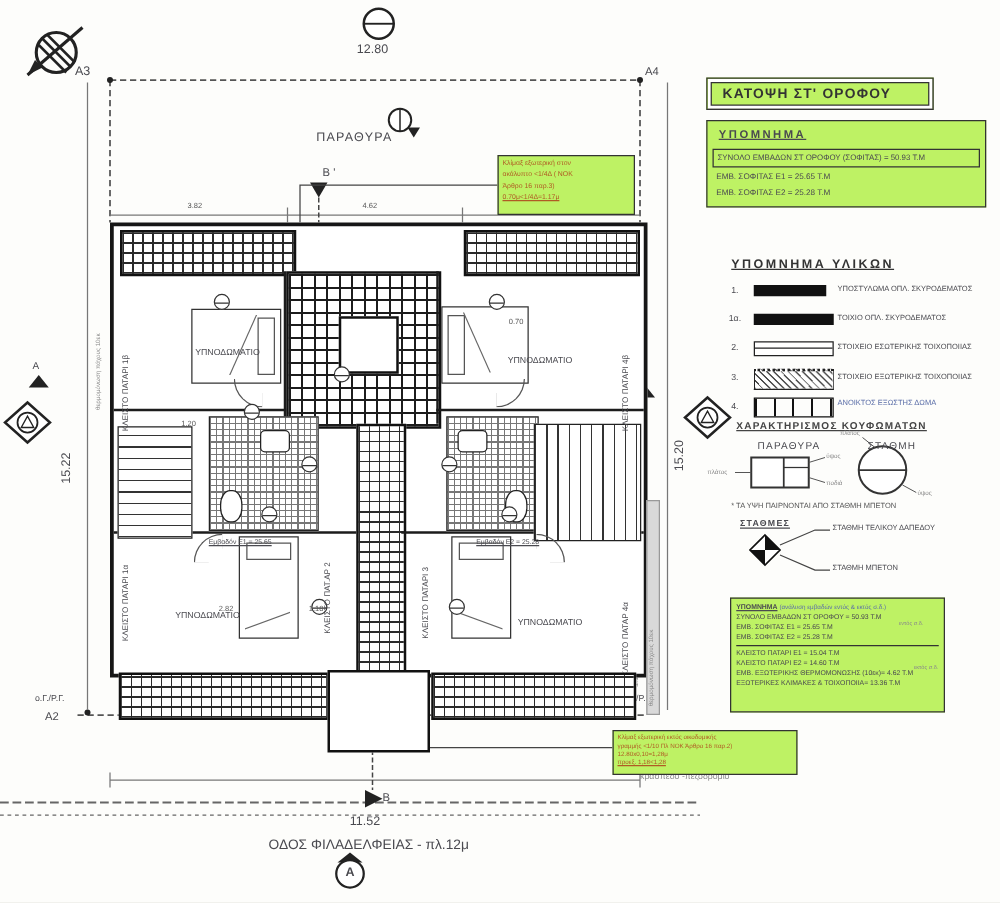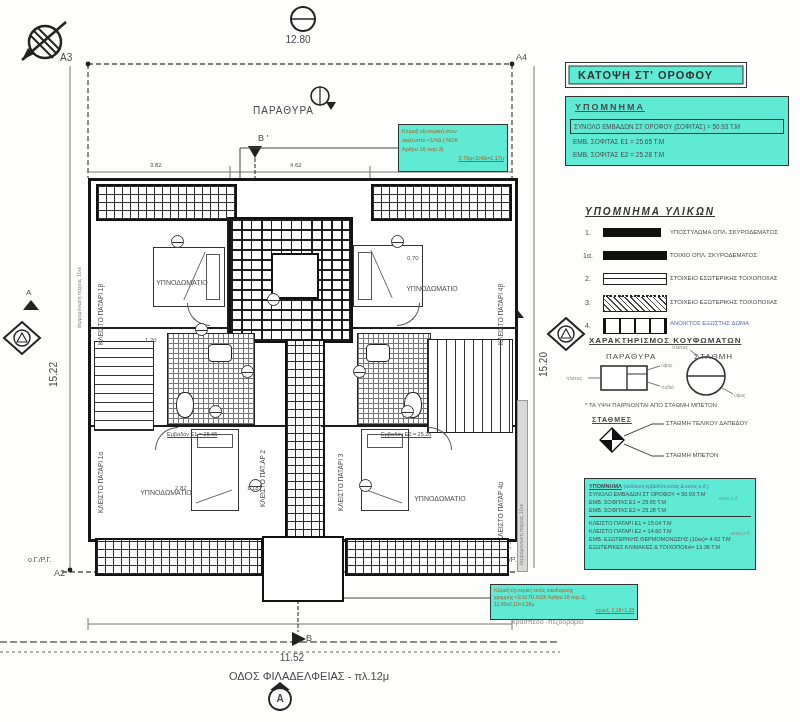--- a/index.html
+++ b/index.html
@@ -2,26 +2,26 @@
 <html><head>
 <meta charset="utf-8">
 <style>
   html,body{margin:0;padding:0;background:#e8e8e4;}
   #canvas{position:relative;width:800px;height:722px;background:#fdfdfb;overflow:hidden;
           font-family:"Liberation Sans","DejaVu Sans",sans-serif;color:#3a3a3a;}
   .abs{position:absolute;}
   .txt{position:absolute;white-space:nowrap;color:#4a4a50;}
   .c{text-align:center;}
   .b{font-weight:bold;}
-  .u{text-decoration:underline;text-align:right;}
+  .u{text-decoration:underline;}
   .orange{color:#b05c24;}
   .blue{color:#5b6ea8;}
   .gray{color:#8a8a8a;}
   .vtext{writing-mode:vertical-rl;transform:rotate(180deg);}
-  .box{position:absolute;border:1.4px solid #333;background:#5eead4;}
+  .box{position:absolute;border:1.4px solid #333;background:#bef264;}
   .grid{background-image:
       repeating-linear-gradient(0deg,#2a2a2a 0 1px,transparent 1px 8px),
       repeating-linear-gradient(90deg,#2a2a2a 0 1px,transparent 1px 8px);
       border:2px solid #111;background-color:#fff;}
   .grid2{background-image:
       repeating-linear-gradient(0deg,#1c1c1c 0 1.5px,transparent 1.5px 10px),
       repeating-linear-gradient(90deg,#1c1c1c 0 1.5px,transparent 1.5px 10px);
       border:2px solid #111;background-color:#fff;}
   .tile{background-image:
       repeating-linear-gradient(0deg,#777 0 1px,transparent 1px 5px),
@@ -159,25 +159,25 @@
   <div class="txt" style="left:258px;top:133px;font-size:9px;">Β '</div>
   <div class="txt dim" style="left:150px;top:162px;">3.82</div>
   <div class="txt dim" style="left:290px;top:162px;">4.62</div>
   <div class="txt dim" style="left:432px;top:162px;">3.82</div>
   <div class="txt vtext" style="left:48px;top:362px;font-size:10px;">15.22</div>
   <div class="txt vtext" style="left:538px;top:352px;font-size:10px;">15.20</div>
   <div class="txt" style="left:26px;top:288px;font-size:8px;">Α</div>
   <div class="txt" style="left:512px;top:296px;font-size:8px;">Α</div>
   <div class="txt" style="left:28px;top:556px;font-size:7px;">ο.Γ./Ρ.Γ.</div>
   <div class="txt" style="left:498px;top:556px;font-size:7px;">ο.Γ./Ρ.Γ.</div>
-  <div class="txt" style="left:54px;top:568px;font-size:9px;">Α2</div>
+  <div class="txt" style="left:36px;top:568px;font-size:9px;">Α2</div>
   <div class="txt" style="left:490px;top:568px;font-size:9px;">Α1</div>
   <div class="txt" style="left:306px;top:633px;font-size:9px;">Β</div>
   <div class="txt c" style="left:262px;top:652px;width:60px;font-size:10px;">11.52</div>
-  <div class="txt c" style="left:204px;top:670px;width:210px;font-size:11px;">ΟΔΟΣ ΦΙΛΑΔΕΛΦΕΙΑΣ - πλ.12μ</div>
+  <div class="txt c" style="left:190px;top:670px;width:210px;font-size:11px;">ΟΔΟΣ ΦΙΛΑΔΕΛΦΕΙΑΣ - πλ.12μ</div>
   <div class="txt c" style="left:269px;top:693px;width:22px;font-size:10px;font-weight:bold;">Α</div>
   <div class="txt gray" style="left:512px;top:618px;font-size:7px;">κράσπεδο -πεζοδρόμιο</div>
   <div class="txt vtext gray" style="left:506px;top:538px;font-size:6px;">1.18</div>
 
   <div class="abs" style="left:88px;top:178px;width:424px;height:358px;border:3.5px solid #161616;background:#fff;">
 
     <div class="abs grid" style="left:5px;top:3px;width:137px;height:33px;"></div>
     <div class="abs grid" style="left:280px;top:3px;width:137px;height:33px;"></div>
 
     <div class="abs grid2" style="left:138px;top:36px;width:120px;height:122px;"></div>
@@ -287,21 +287,21 @@
 
   <div class="box" style="left:565px;top:96px;width:222px;height:68px;">
     <div class="txt b u" style="left:9px;top:5px;font-size:9px;letter-spacing:2px;">ΥΠΟΜΝΗΜΑ</div>
     <div class="abs" style="left:4px;top:22px;width:212px;height:13px;border:1px solid #333;">
       <div class="txt" style="left:3px;top:3px;font-size:6.3px;">ΣΥΝΟΛΟ ΕΜΒΑΔΩΝ ΣΤ ΟΡΟΦΟΥ (ΣΟΦΙΤΑΣ) = 50.93 Τ.Μ</div>
     </div>
     <div class="txt" style="left:7px;top:41px;font-size:6.5px;">ΕΜΒ. ΣΟΦΙΤΑΣ Ε1 = 25.65 Τ.Μ</div>
     <div class="txt" style="left:7px;top:54px;font-size:6.5px;">ΕΜΒ. ΣΟΦΙΤΑΣ Ε2 = 25.28 Τ.Μ</div>
   </div>
 
-  <div class="txt b u" style="left:585px;top:206px;font-size:10px;letter-spacing:2px;color:#333;font-style:italic;">ΥΠΟΜΝΗΜΑ ΥΛΙΚΩΝ</div>
+  <div class="txt b u" style="left:585px;top:206px;font-size:10px;letter-spacing:2px;color:#333;">ΥΠΟΜΝΗΜΑ ΥΛΙΚΩΝ</div>
 
   <div class="txt" style="left:585px;top:229px;font-size:7px;">1.</div>
   <div class="swatch" style="left:603px;top:228px;width:58px;height:9px;background:#111;"></div>
   <div class="txt" style="left:670px;top:229px;font-size:6px;width:122px;white-space:normal;">ΥΠΟΣΤΥΛΩΜΑ ΟΠΛ. ΣΚΥΡΟΔΕΜΑΤΟΣ</div>
 
   <div class="txt" style="left:583px;top:252px;font-size:7px;">1α.</div>
   <div class="swatch" style="left:603px;top:251px;width:64px;height:9px;background:#111;"></div>
   <div class="txt" style="left:670px;top:252px;font-size:6px;width:122px;white-space:normal;">ΤΟΙΧΙΟ ΟΠΛ. ΣΚΥΡΟΔΕΜΑΤΟΣ</div>
 
   <div class="txt" style="left:585px;top:275px;font-size:7px;">2.</div>

